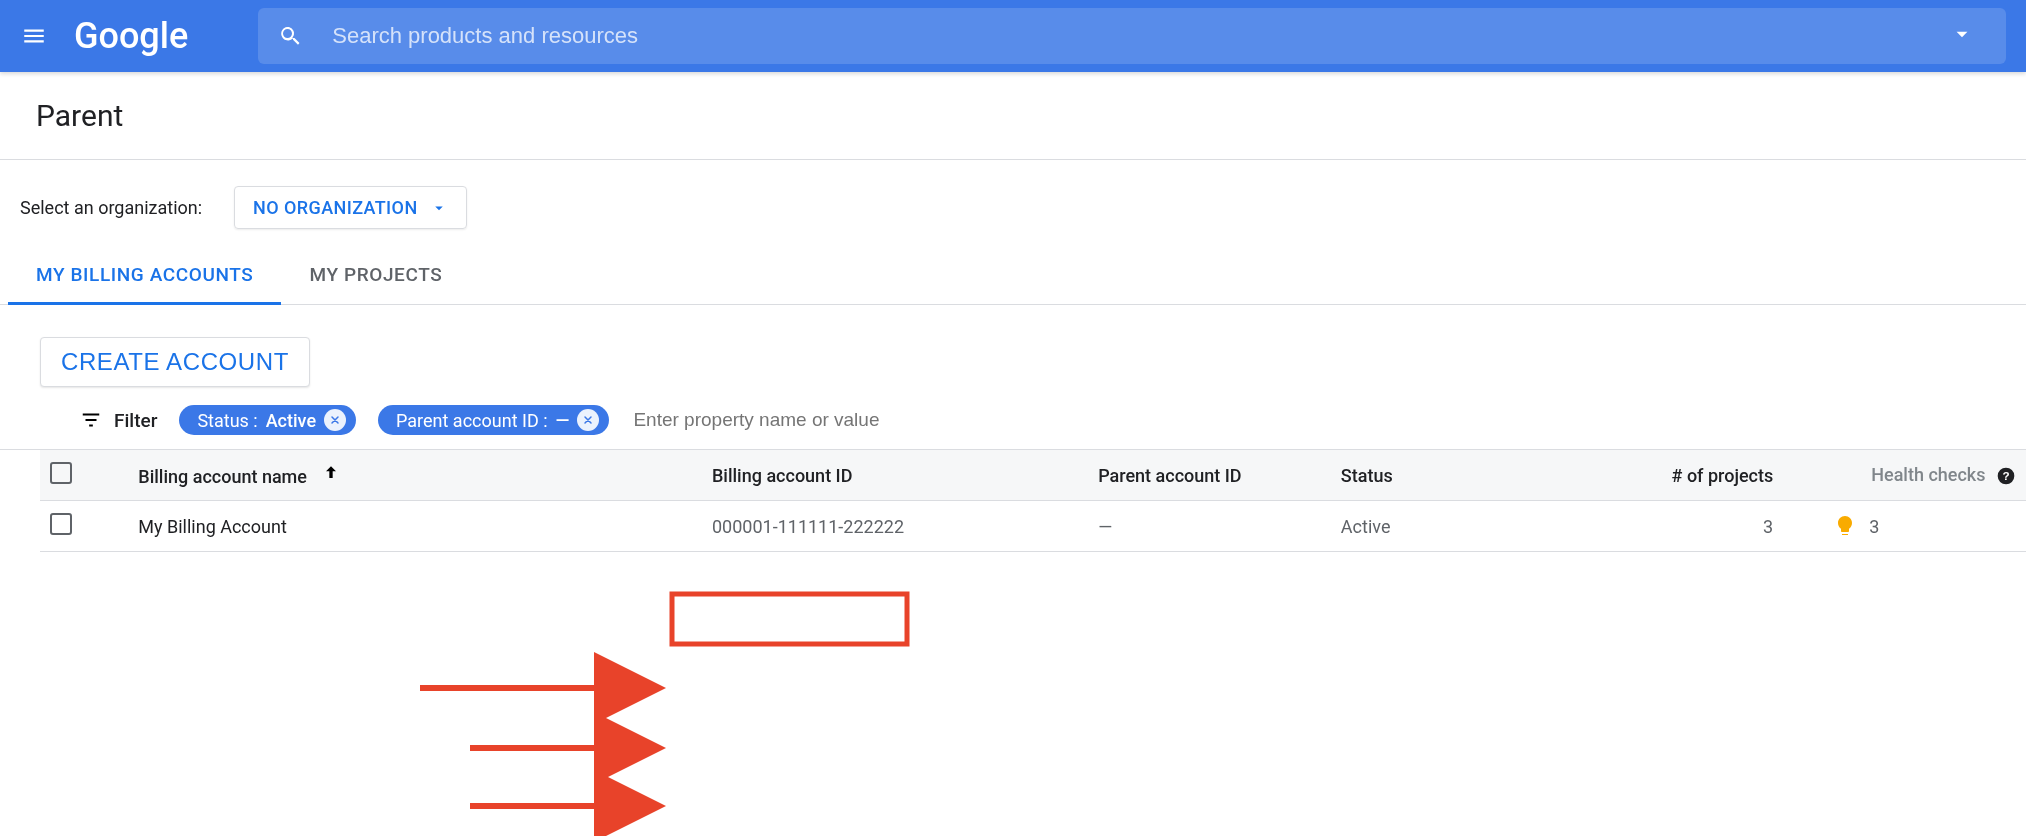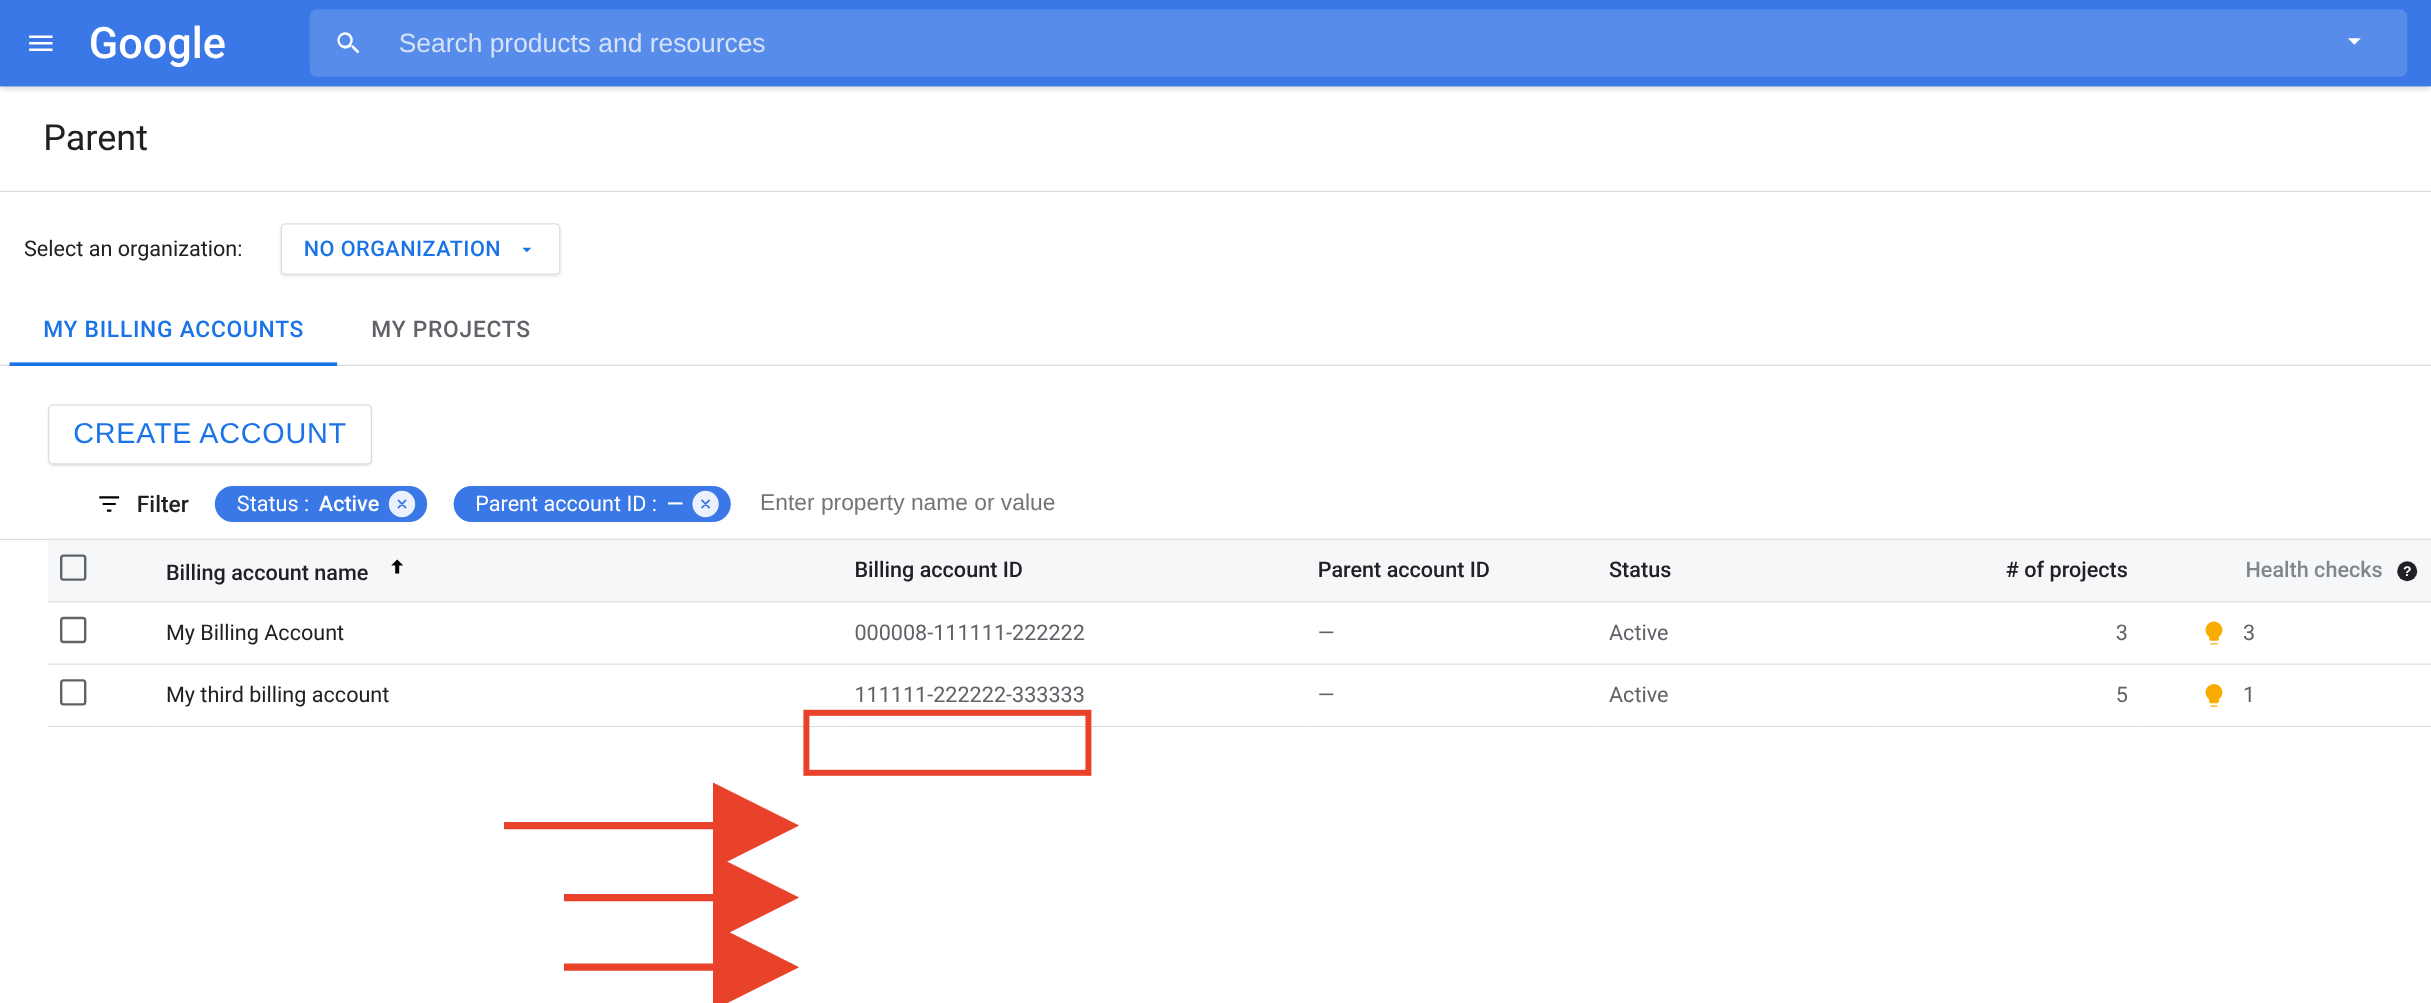--- a/index.html
+++ b/index.html
@@ -329,49 +329,33 @@
               <text x="12" y="17" text-anchor="middle" font-size="14" fill="#fff" font-family="Arial" font-weight="bold">?</text>
             </svg>
         </span>
       </th>
     </tr>
   </thead>
   <tbody id="tbody">
       <tr>
     <td><span class="cb"></span></td>
     <td style="color:#202124">My Billing Account</td>
-    <td>000008-111111-222222</td>
+    <td>000001-111111-222222</td>
     <td>—</td>
     <td>Active</td>
     <td class="right">3</td>
     <td>
           <span class="health">
          <svg viewBox="0 0 24 24">
               <path d="M9 21h6v-1H9v1zm3-19C8.14 2 5 5.14 5 9c0 2.38 1.19 4.47 3 5.74V17c0 .55.45 1 1 1h6c.55 0 1-.45 1-1v-2.26c1.81-1.27 3-3.36 3-5.74 0-3.86-3.14-7-7-7z"></path>
             </svg>
          <span>3</span>
        </span>
         </td>
       </tr>
-      <tr>
-    <td><span class="cb"></span></td>
-    <td style="color:#202124">My third billing account</td>
-    <td>111111-222222-333333</td>
-    <td>—</td>
-    <td>Active</td>
-    <td class="right">5</td>
-    <td>
-          <span class="health">
-         <svg viewBox="0 0 24 24">
-              <path d="M9 21h6v-1H9v1zm3-19C8.14 2 5 5.14 5 9c0 2.38 1.19 4.47 3 5.74V17c0 .55.45 1 1 1h6c.55 0 1-.45 1-1v-2.26c1.81-1.27 3-3.36 3-5.74 0-3.86-3.14-7-7-7z"></path>
-            </svg>
-         <span>1</span>
-       </span>
-        </td>
-      </tr>
     </tbody>
 </table>
 
 <svg class="annot-layer" viewBox="0 0 2026 836">
   <defs>
     <marker id="ah" markerWidth="14" markerHeight="14" refX="11" refY="6" orient="auto">
       <path d="M0,0 L12,6 L0,12 z" fill="var(--annot-red)"></path>
     </marker>
   </defs>
 

